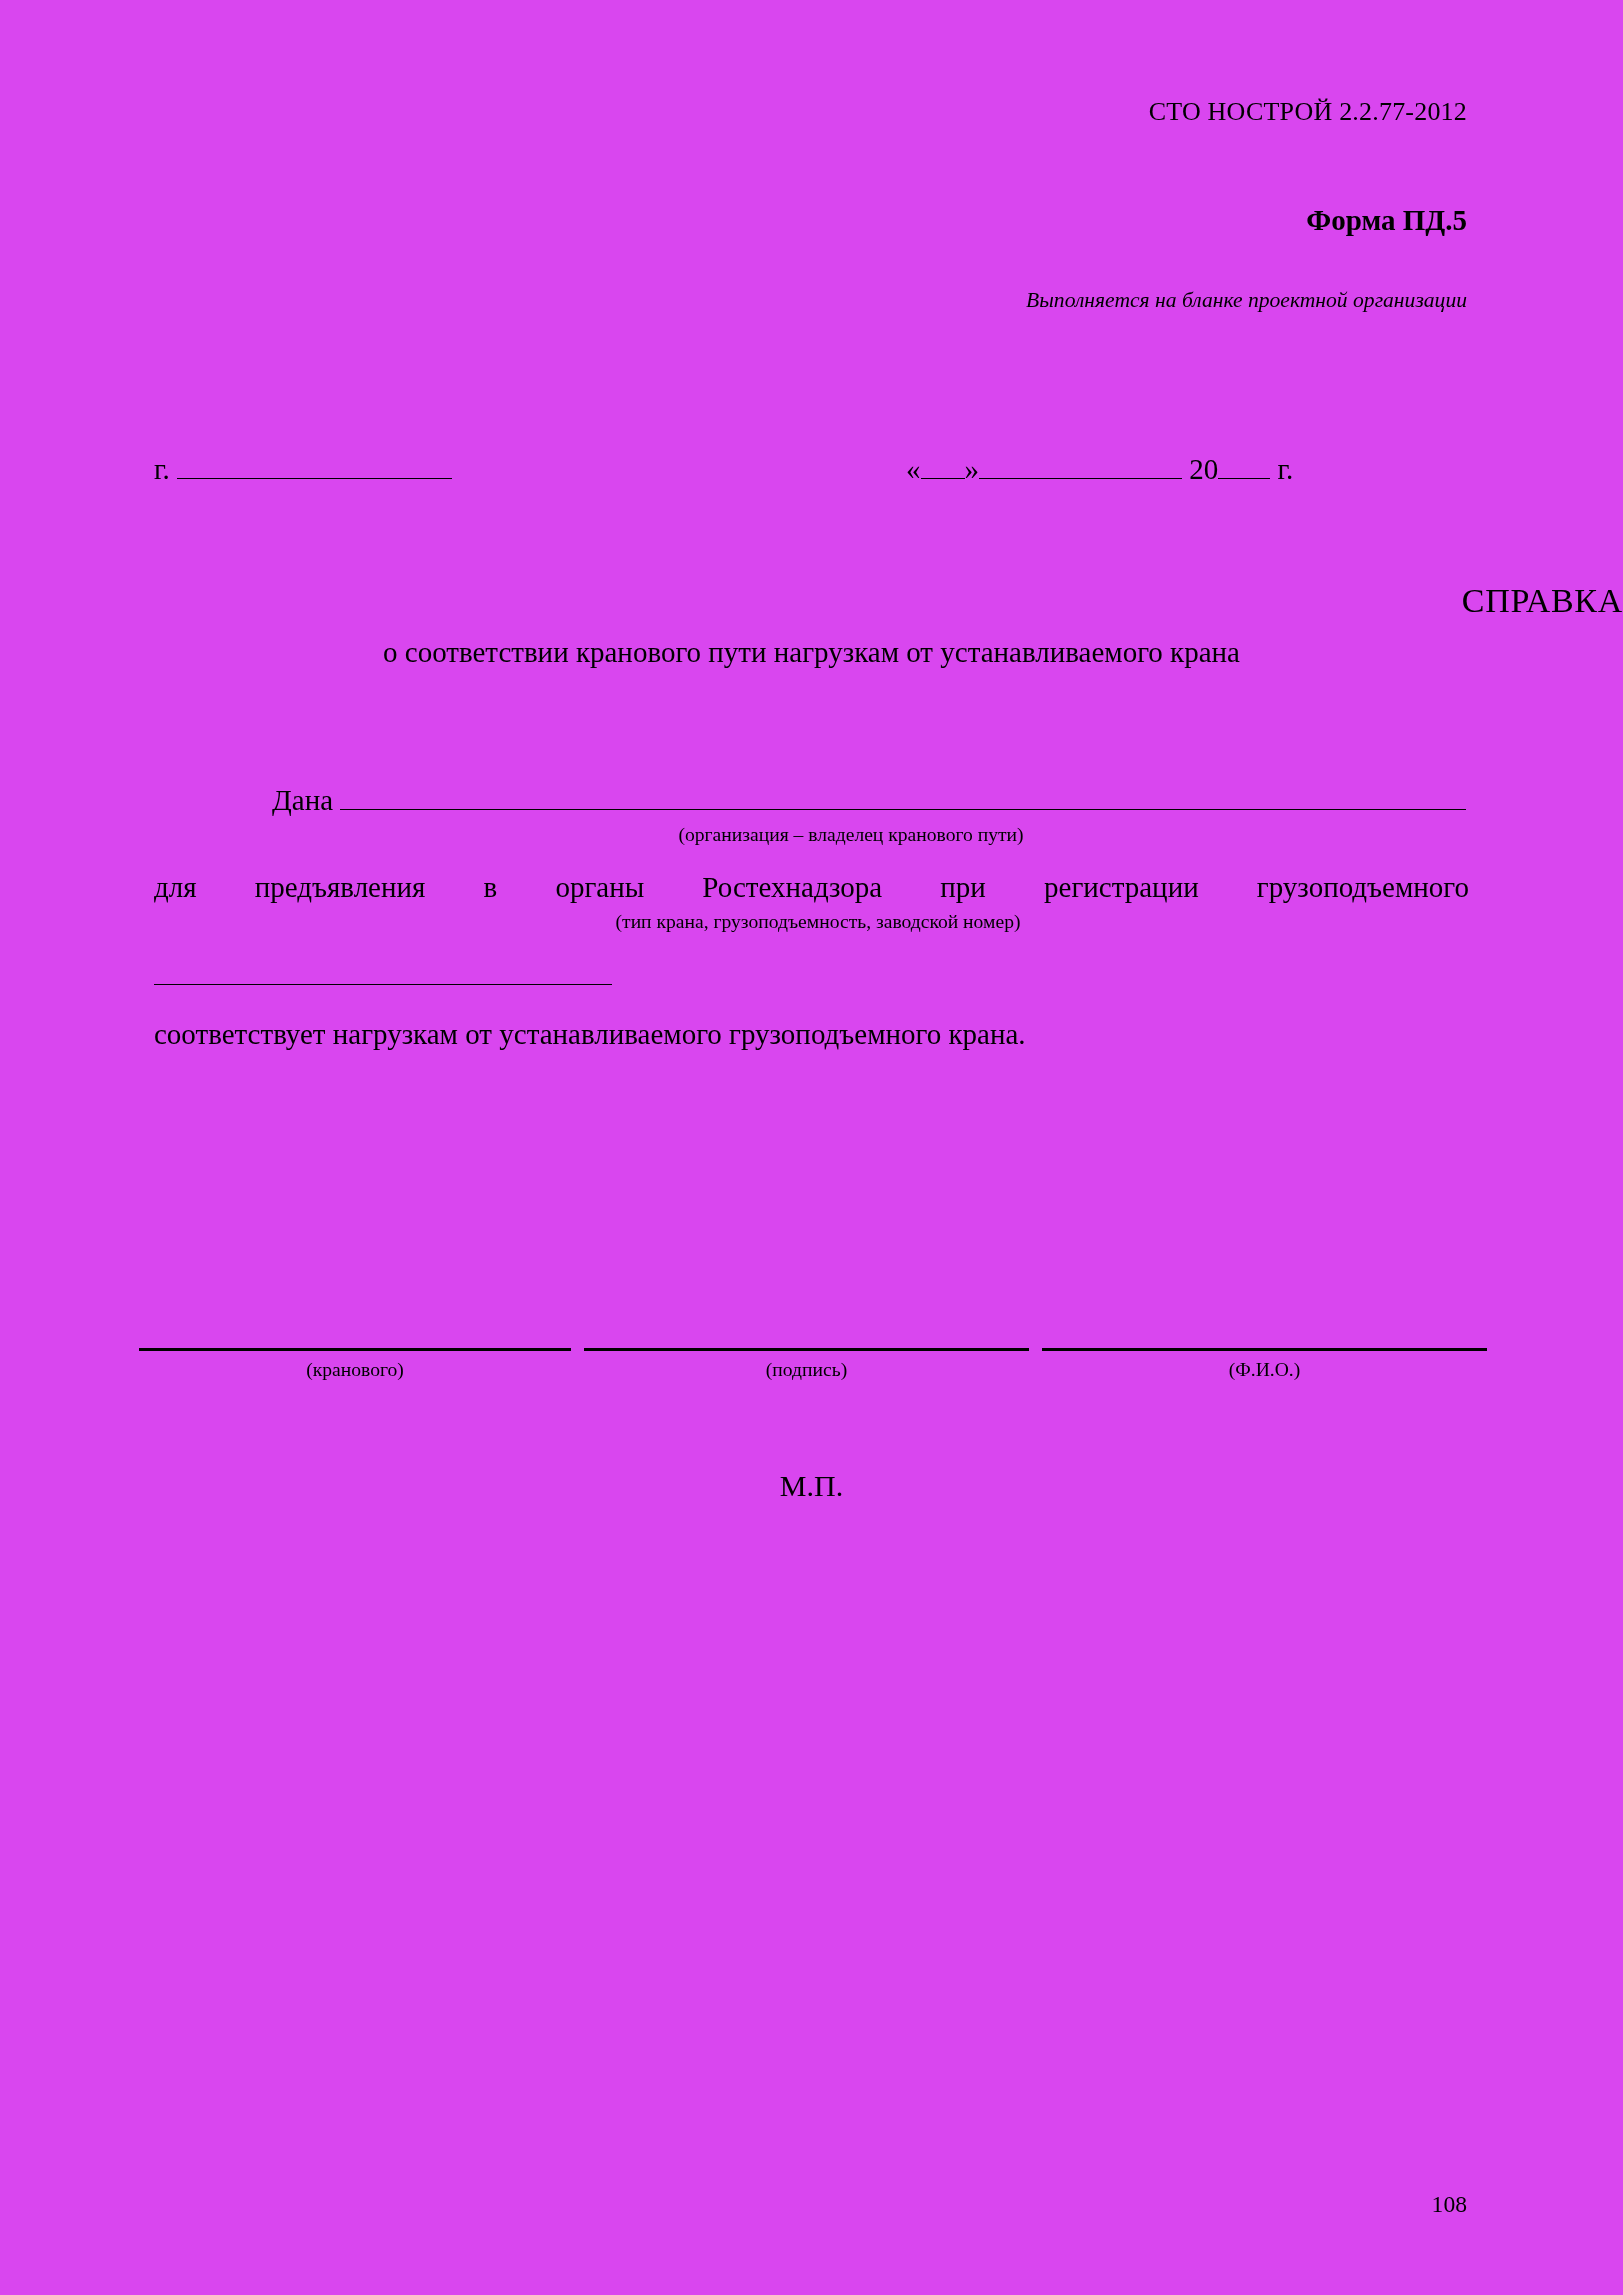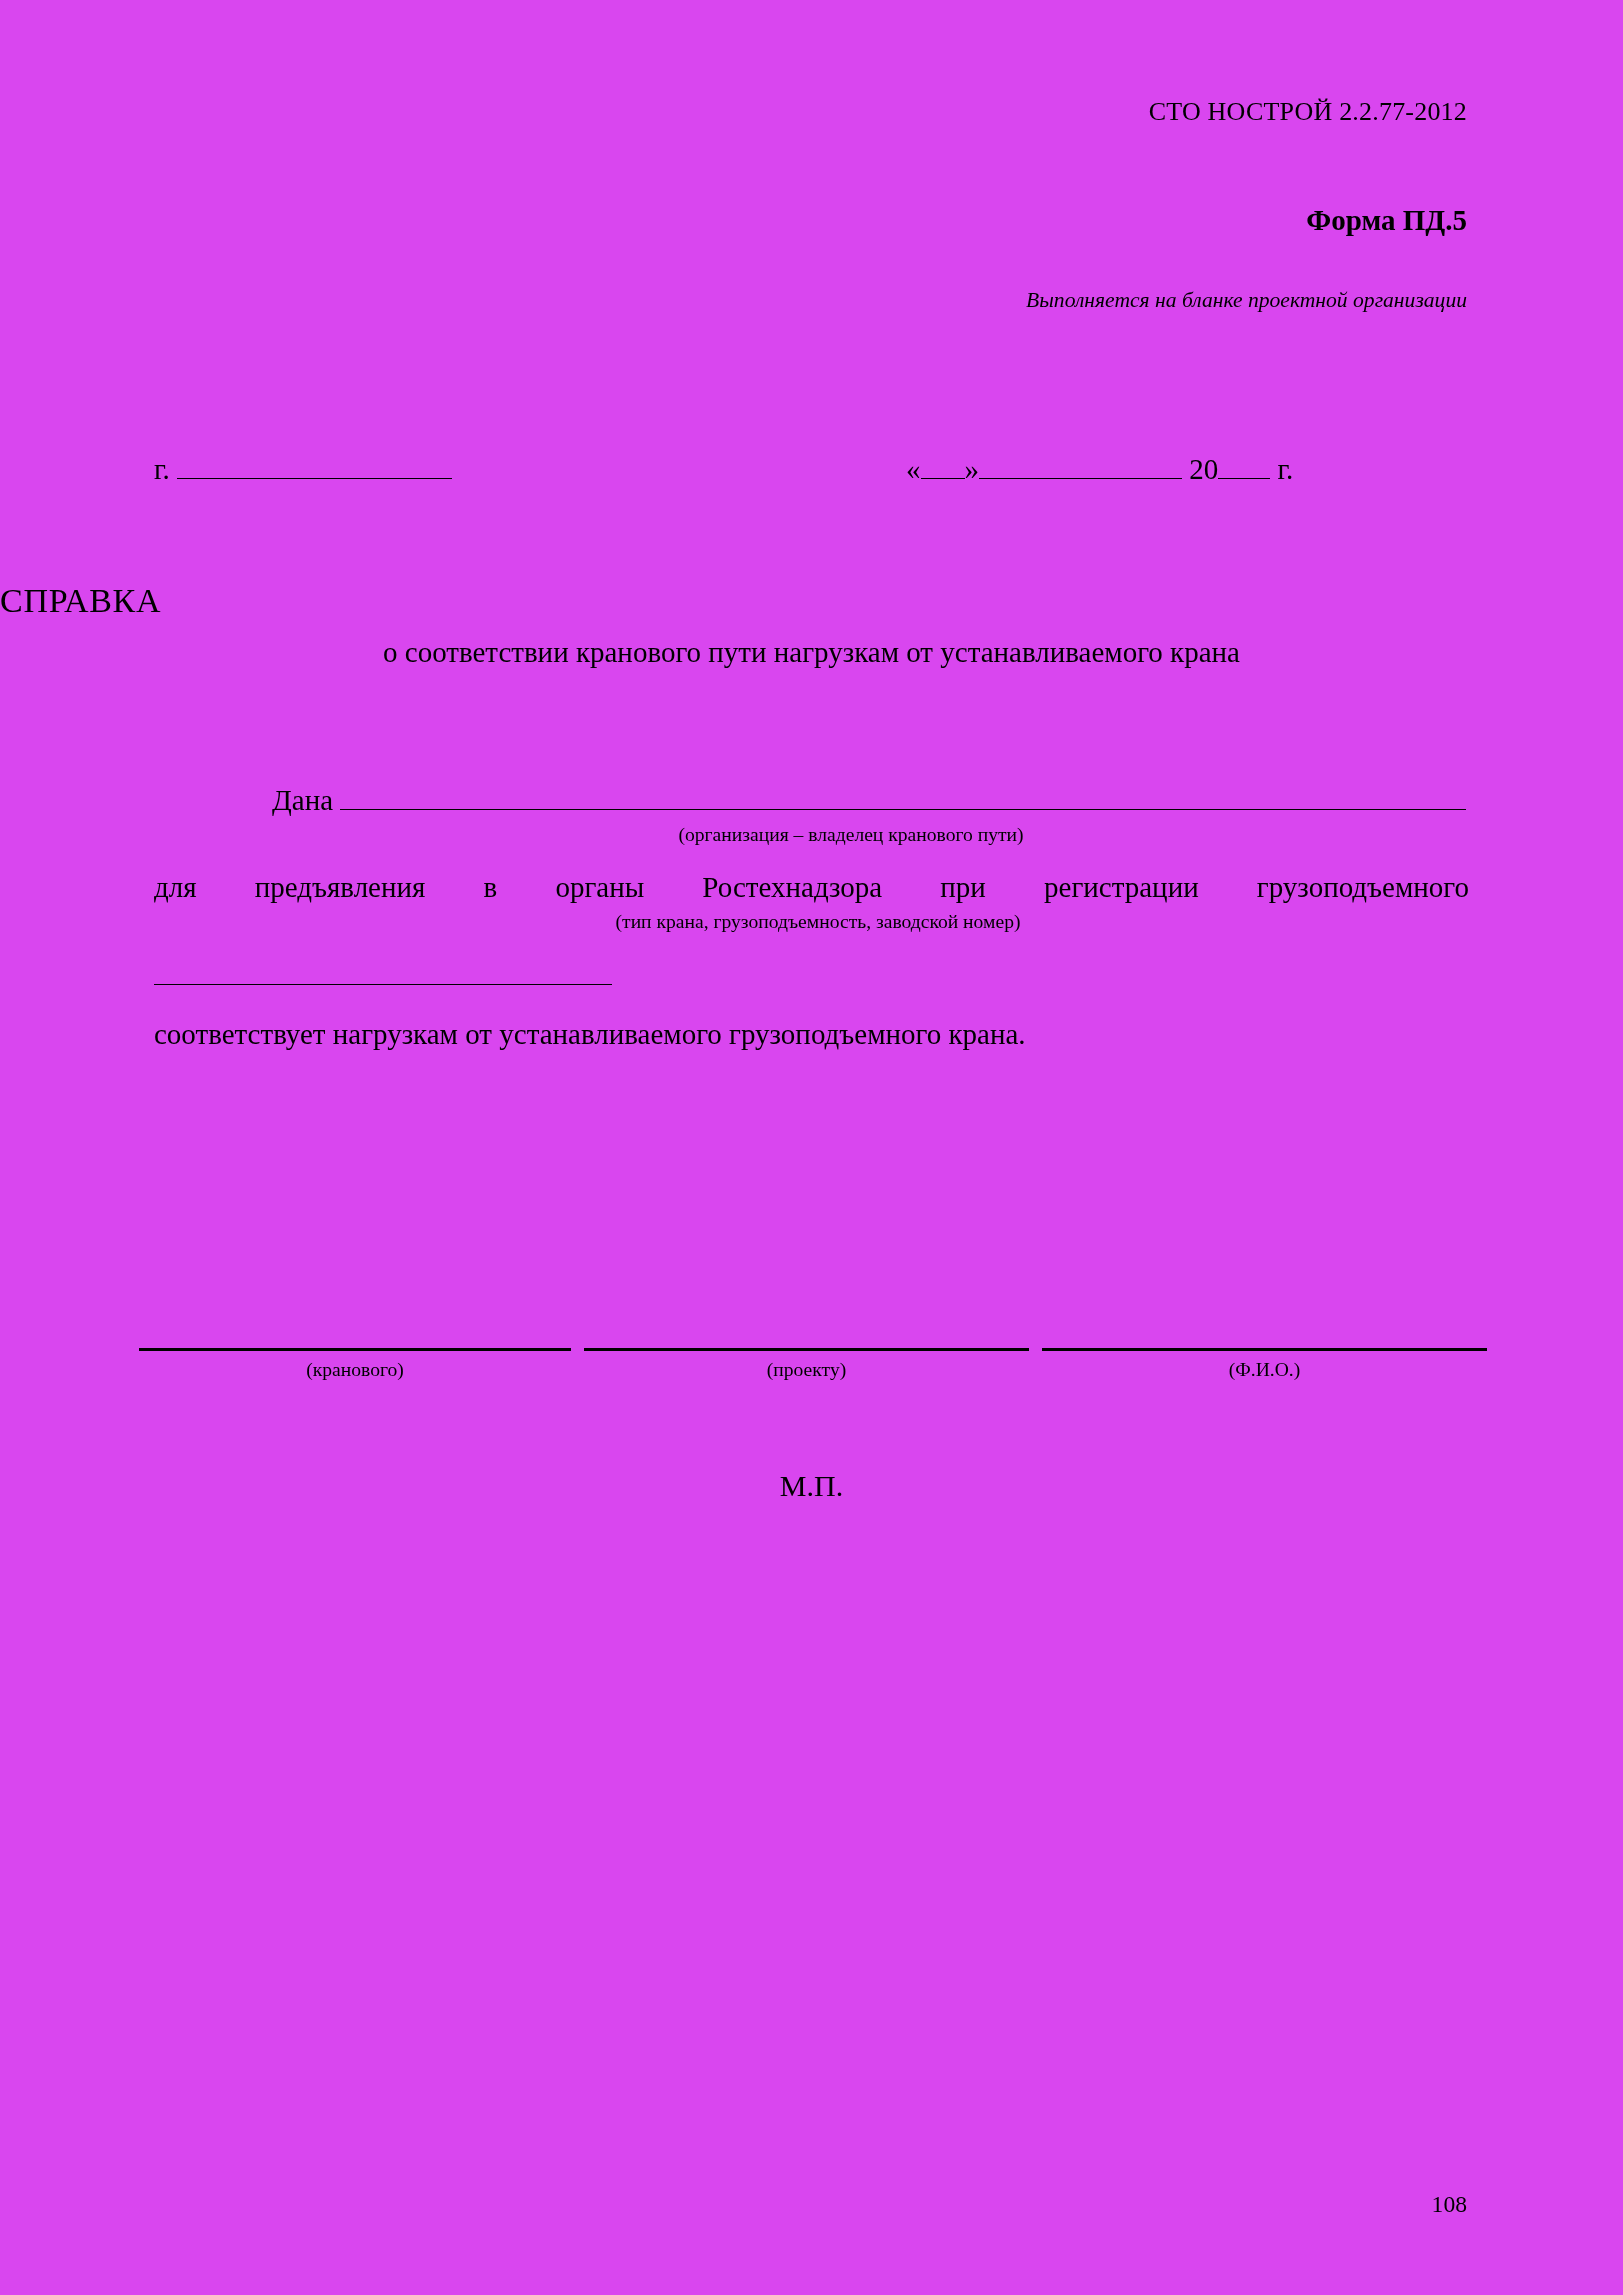--- a/index.html
+++ b/index.html
@@ -73,21 +73,21 @@
   .u-day     { width: 44px;  }
   .u-month   { width: 203px; }
   .u-year    { width: 52px;  }
 
   
   .doc-title {
     position: absolute;
     top: 582px;
     left: 0;
     width: 100%;
-    text-align: left;
+    text-align: right;
     font-size: 34px;
     letter-spacing: 0.7px;
   }
   .doc-subtitle {
     position: absolute;
     top: 636px;
     left: 0;
     width: 100%;
     text-align: center;
     font-size: 29px;
@@ -233,21 +233,21 @@
 
   </div>
 
   <div class="sig-row">
     <div class="sig-cell sig-cell-1">
       <div class="sig-rule"></div>
       <div class="sig-caption">(кранового)</div>
     </div>
     <div class="sig-cell sig-cell-2">
       <div class="sig-rule"></div>
-      <div class="sig-caption">(проекту)</div>
+      <div class="sig-caption">(подпись)</div>
     </div>
     <div class="sig-cell sig-cell-3">
       <div class="sig-rule"></div>
       <div class="sig-caption">(Ф.И.О.)</div>
     </div>
   </div>
 
   <div class="stamp">М.П.</div>
 
   <div class="page-number">108</div>

